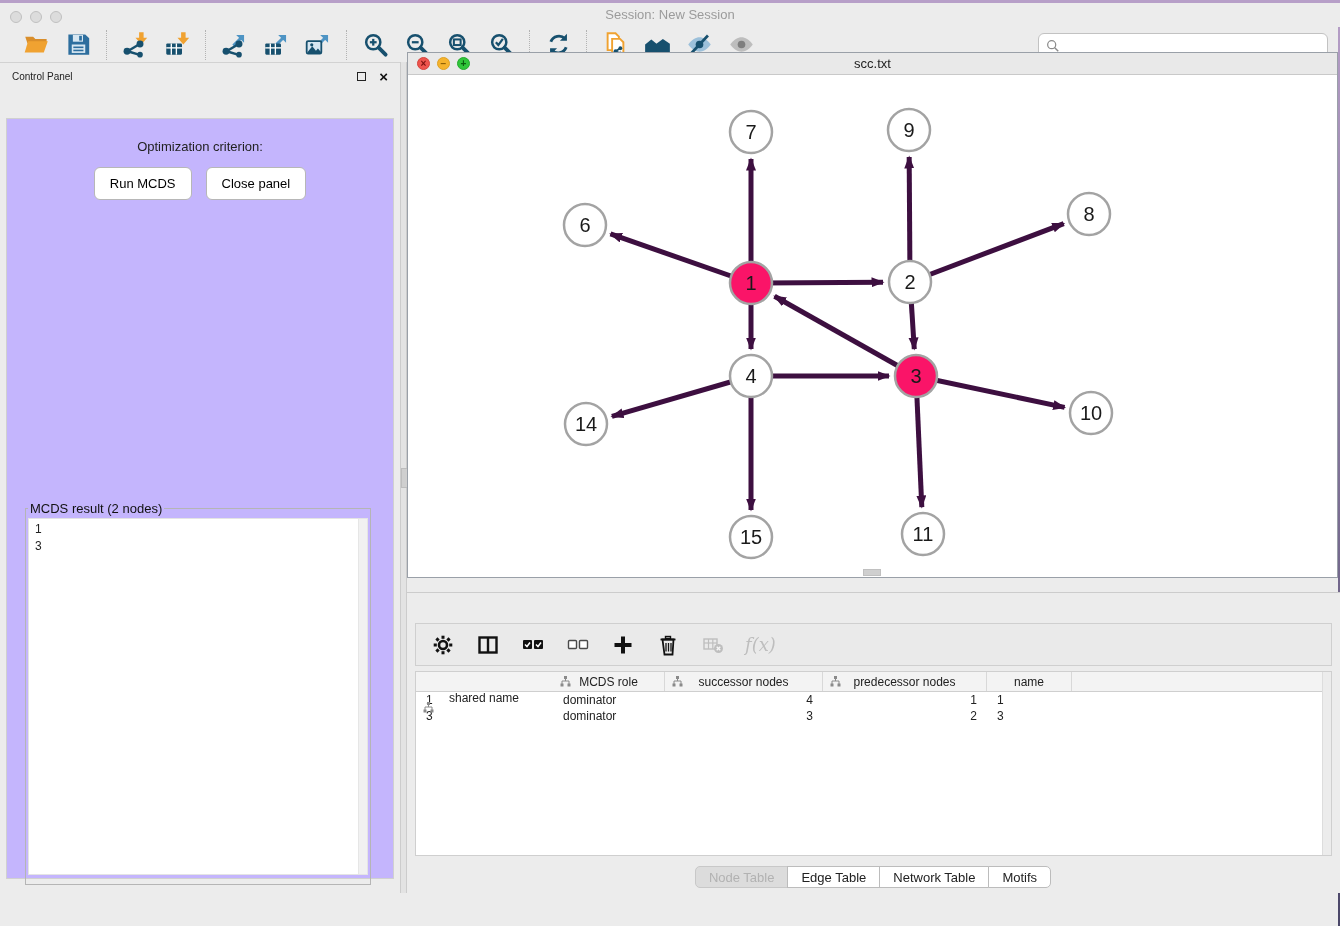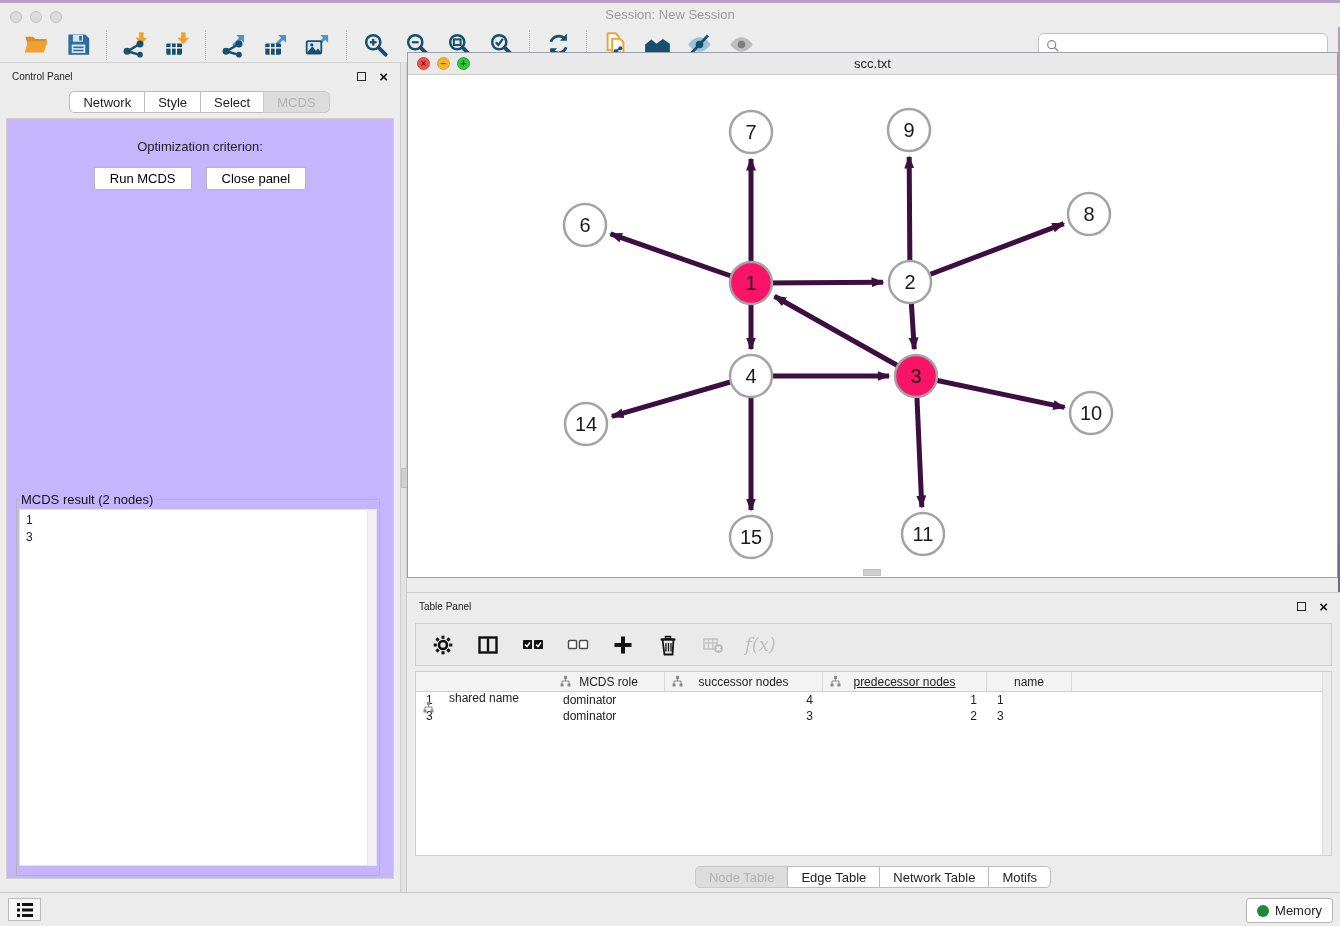--- a/index.html
+++ b/index.html
@@ -37,24 +37,24 @@
   .cp-content{position:absolute;left:6px;right:6px;top:55px;bottom:14px;background:#c4b5fd;
               border:1px solid #d0d0d0;box-sizing:border-box}
   .opt-label{text-align:center;font-size:13px;margin-top:20px}
   .dropdown{position:relative;margin:9px auto 0;width:308px;height:23px;background:#fff;border:1px solid #b7b7b7;
             border-radius:5px;font-size:13px;line-height:23px;padding-left:9px;box-sizing:border-box;cursor:default}
   .stepper{position:absolute;right:7px;top:4px;display:flex;flex-direction:column;gap:2px}
   .stepper i{width:0;height:0;border-left:4px solid transparent;border-right:4px solid transparent}
   .stepper .up{border-bottom:5px solid #555}
   .stepper .dn{border-top:5px solid #555}
   .btn-row{display:flex;justify-content:center;gap:14px;margin-top:13px}
-  .mac-btn{height:23px;padding:0 15px;background:#fff;border:1px solid #b7b7b7;border-radius:0;
+  .mac-btn{height:33px;padding:0 15px;background:#fff;border:1px solid #b7b7b7;border-radius:6px;
            font-size:13px;font-family:"Liberation Sans",sans-serif;cursor:default}
   .result-box{position:absolute;left:6px;right:10px;top:370px;height:378px;border:1px solid #b5b5b5;
-              margin:3px;padding:2px;background:transparent}
+              margin:12px;padding:2px;background:transparent}
   .result-box legend{font-size:13px;padding:0 2px;color:#111}
   .result-inner{position:relative;width:100%;height:357px;background:#fff;box-sizing:border-box;border:1px solid #e4e4e4}
   .result-text{margin:0;padding:2px 6px;font-size:12px;line-height:17px;font-family:"Liberation Sans",sans-serif;white-space:pre}
   .result-scroll{position:absolute;top:0;right:0;width:8px;height:100%;background:#f1f1f1;border-left:1px solid #e6e6e6}
   
   .divider{position:absolute;left:400px;top:62px;width:7px;bottom:33px;background:#e3e3e3;
            border-left:1px solid #cccccc;border-right:1px solid #cccccc;box-sizing:border-box}
   .divider .grip{position:absolute;top:406px;left:0;width:5px;height:18px;background:#cfcfcf;border:1px solid #bdbdbd}
   
   .net-window{position:absolute;left:407px;top:52px;width:931px;height:526px;background:#fff;
@@ -268,26 +268,20 @@
     </svg>
     <input placeholder="" style="">
   </div>
 
   <div class="control-panel">
     <div class="panel-head">
       <span>Control Panel</span>
       <span class="win-float" style="right:34px"></span>
       <span class="win-close" style="right:12px"></span>
     </div>
-    <div class="seg" id="control-tabs">
-        <div class="tab">Network</div>
-        <div class="tab">Style</div>
-        <div class="tab">Select</div>
-        <div class="tab selected">MCDS</div>
-      </div>
     <div class="cp-content">
       <div class="opt-label">Optimization criterion:</div>
       <div class="btn-row">
         <button class="mac-btn">Run MCDS</button>
         <button class="mac-btn">Close panel</button>
       </div>
       <fieldset class="result-box">
         <legend>MCDS result (2 nodes)</legend>
         <div class="result-inner">
           <pre class="result-text" id="result-text">1
@@ -376,25 +370,20 @@
           <g>
             <circle cx="515" cy="460" r="21" fill="#ffffff" stroke="#a3a3a3" stroke-width="2.5"></circle>
             <text x="515" y="467" text-anchor="middle" font-size="20" font-family="&quot;Liberation Sans&quot;,sans-serif" fill="#1a1a1a">11</text>
           </g>
         </svg>
       <div class="hscroll-thumb"></div>
     </div>
   </div>
 
   <div class="table-panel">
-    <div class="panel-head">
-      <span>Table Panel</span>
-      <span class="win-float" style="right:34px"></span>
-      <span class="win-close" style="right:12px"></span>
-    </div>
     <div class="tp-toolbar" id="tp-toolbar">
         <div class="tp-btn">
           <svg viewBox="0 0 22 22">
             <circle cx="11" cy="11" r="4" fill="none" stroke="#111" stroke-width="2.6"></circle>
             <line x1="17.2" y1="11" x2="20.3" y2="11" stroke="#111" stroke-width="3"></line>
             <line x1="15.384062043356595" y1="15.384062043356593" x2="17.576093065034893" y2="17.576093065034893" stroke="#111" stroke-width="3"></line>
             <line x1="11" y1="17.2" x2="11" y2="20.3" stroke="#111" stroke-width="3"></line>
             <line x1="6.615937956643406" y1="15.384062043356595" x2="4.423906934965108" y2="17.576093065034893" stroke="#111" stroke-width="3"></line>
             <line x1="4.8" y1="11" x2="1.6999999999999993" y2="11.000000000000002" stroke="#111" stroke-width="3"></line>
             <line x1="6.615937956643404" y1="6.615937956643406" x2="4.423906934965106" y2="4.423906934965108" stroke="#111" stroke-width="3"></line>
@@ -473,21 +462,21 @@
           </div>
           <div class="th" style="width: 158px; justify-content: center;">
             <svg class="tree" width="11" height="11" viewBox="0 0 11 11">
     <rect x="4" y="0" width="3" height="3" fill="#8a8a8a"></rect>
     <path d="M5.5 3v2M2 8V5h7v3" stroke="#8a8a8a" fill="none" stroke-width="1"></path>
     <rect x="0.5" y="7.5" width="3" height="3" fill="#8a8a8a"></rect>
     <rect x="7.5" y="7.5" width="3" height="3" fill="#8a8a8a"></rect>
   </svg>
             <span>successor nodes</span>
           </div>
-          <div class="th" style="width: 164px; text-decoration: underline;">
+          <div class="th" style="width: 164px;">
             <svg class="tree" width="11" height="11" viewBox="0 0 11 11">
     <rect x="4" y="0" width="3" height="3" fill="#8a8a8a"></rect>
     <path d="M5.5 3v2M2 8V5h7v3" stroke="#8a8a8a" fill="none" stroke-width="1"></path>
     <rect x="0.5" y="7.5" width="3" height="3" fill="#8a8a8a"></rect>
     <rect x="7.5" y="7.5" width="3" height="3" fill="#8a8a8a"></rect>
   </svg>
             <span>predecessor nodes</span>
           </div>
           <div class="th" style="width: 85px;">
             <span>name</span>
@@ -512,29 +501,13 @@
       <div class="v-scroll"></div>
     </div>
     <div class="tp-tabs seg" id="table-tabs">
         <div class="tab selected">Node Table</div>
         <div class="tab">Edge Table</div>
         <div class="tab">Network Table</div>
         <div class="tab">Motifs</div>
       </div>
   </div>
 
-  <div class="statusbar">
-    <div class="list-btn">
-      <svg width="18" height="16" viewBox="0 0 18 16">
-        <rect x="1" y="1" width="3" height="3" fill="#111"></rect>
-          <rect x="6" y="1" width="11" height="3" fill="#111"></rect>
-        <rect x="1" y="6.5" width="3" height="3" fill="#111"></rect>
-          <rect x="6" y="6.5" width="11" height="3" fill="#111"></rect>
-        <rect x="1" y="12" width="3" height="3" fill="#111"></rect>
-          <rect x="6" y="12" width="11" height="3" fill="#111"></rect>
-      </svg>
-    </div>
-    <div class="memory-btn">
-      <span class="mem-dot"></span>
-      <span>Memory</span>
-    </div>
-  </div>
 </div>
 
 </body></html>

